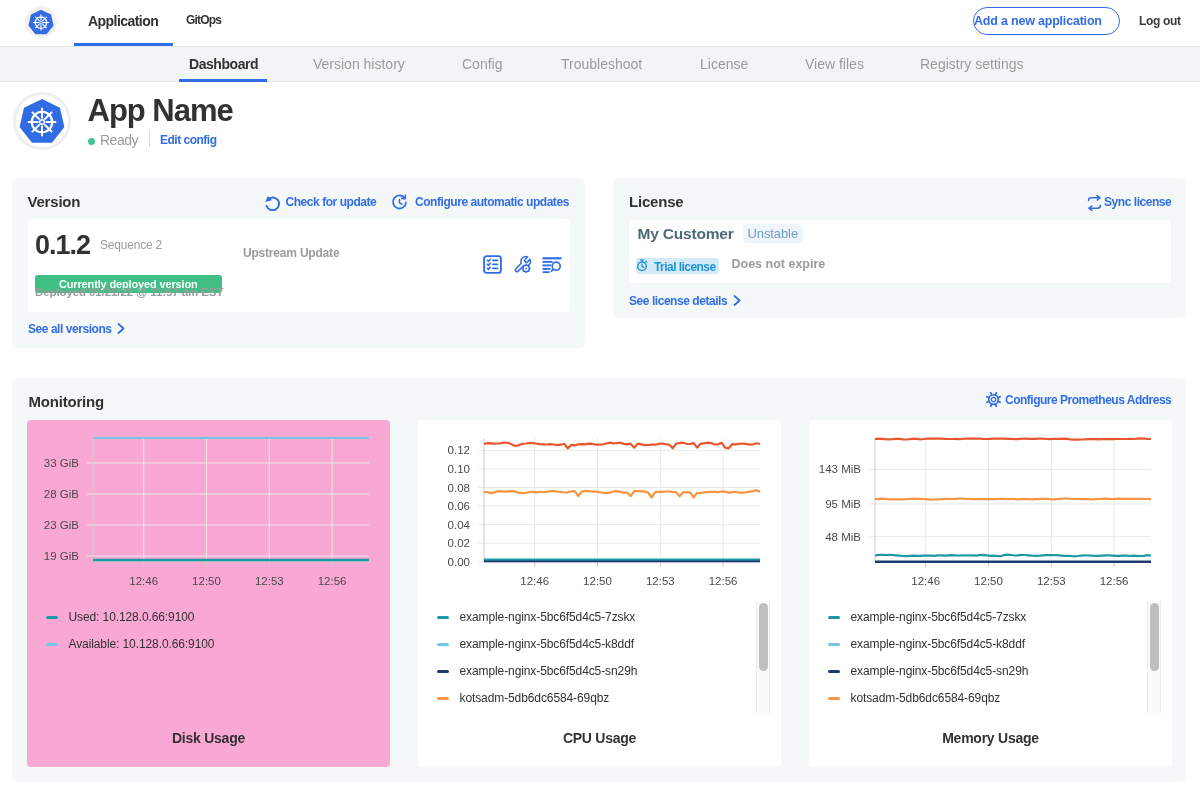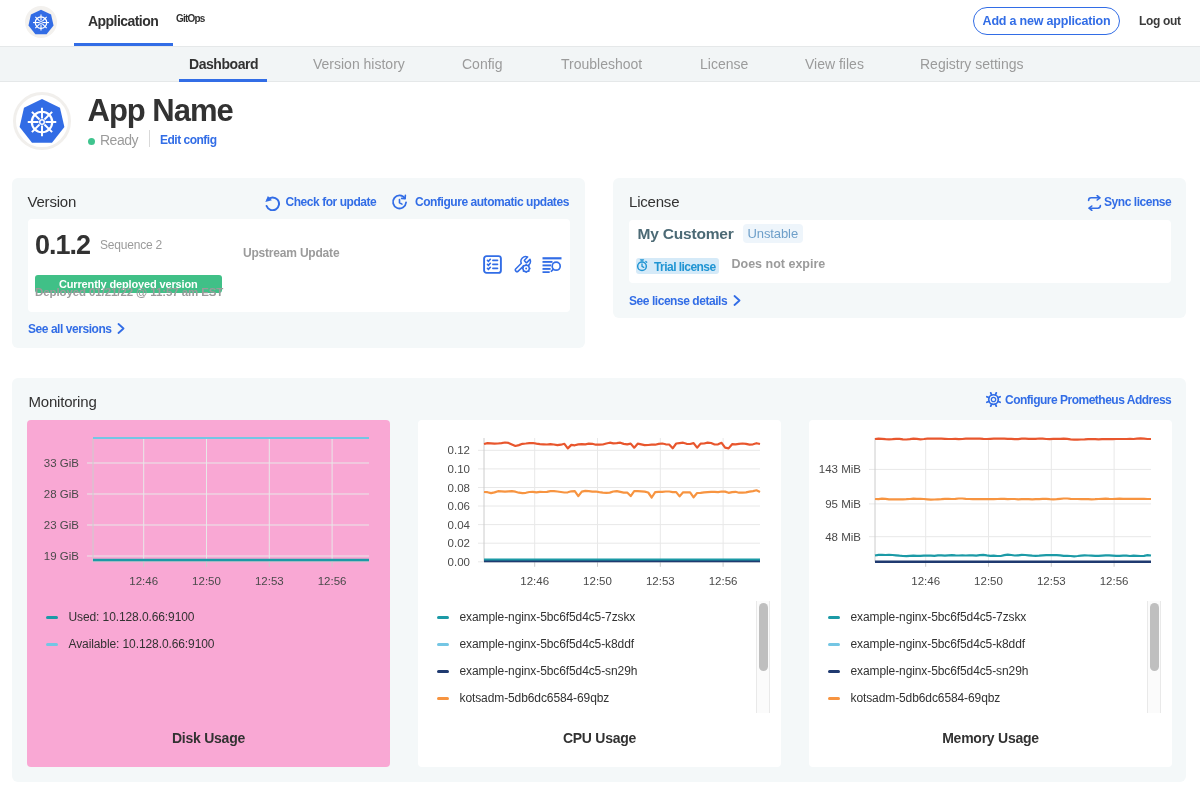--- a/index.html
+++ b/index.html
@@ -5,21 +5,21 @@
  font-family:"Liberation Sans",sans-serif;-webkit-font-smoothing:antialiased}
 .abs{position:absolute}
 #page{position:relative;width:1200px;height:796px;background:#fff}
 .blue{color:#326de6}
 .b{font-weight:bold}
 .gray{color:#9b9b9b}
 .dark{color:#323232}
 .card{position:absolute;background:#f4f8f9;border-radius:6px}
 .white{position:absolute;background:#fff;border-radius:4px}
 .link{font-size:12px;font-weight:bold;color:#326de6;letter-spacing:-0.45px}
-.hd{font-weight:normal;font-size:15px;color:#323232;letter-spacing:-0.2px}
+.hd{font-weight:bold;font-size:15px;color:#323232;letter-spacing:-0.2px}
 </style></head><body>
 <div id="page">
 <div class="abs" style="left:25px;top:6px;width:32px;height:32px;border-radius:50%;background:#f3f1ee">
  <svg width="28" height="28" viewBox="0 0 100 100" style="position:absolute;left:2px;top:2px">
         <g>
           <polygon points="50,6 85.9,23.3 94.8,62.2 70,93.5 30,93.5 5.2,62.2 14,23.3" fill="#326ce5"></polygon>
 <g stroke="#fff" fill="none">
 <circle cx="50" cy="52" r="20.5" stroke-width="4.4"></circle>
 <g stroke-width="3.9">
 <line x1="50.0" y1="45.0" x2="50.0" y2="23.5"></line>
@@ -31,23 +31,23 @@
 <line x1="43.0" y1="52.0" x2="21.5" y2="52.0"></line>
 <line x1="45.1" y1="47.1" x2="29.8" y2="31.8"></line>
 </g>
           </g>
 <circle cx="50" cy="52" r="6" fill="#fff"></circle>
           <circle cx="50" cy="52" r="3.1" fill="#326ce5"></circle>
         </g>
       </svg>
 </div>
 <div class="abs dark b" style="left:88px;top:13px;font-size:14px;letter-spacing:-0.55px">Application</div>
-<div class="abs dark b" style="left:176px;top:13px;font-size:10px;letter-spacing:-0.8px">GitOps</div>
+<div class="abs dark b" style="left:186px;top:13px;font-size:12px;letter-spacing:-0.8px">GitOps</div>
 <div class="abs" style="left:74px;top:43px;width:99px;height:3px;background:#326de6"></div>
-<div class="abs" style="left:973px;top:7px;width:147px;height:28px;border:1px solid #326de6;border-radius:15px;text-align:center;line-height:26px;font-size:12.5px;font-weight:bold;color:#326de6;letter-spacing:-0.2px">Add a new application</div>
+<div class="abs" style="left:973px;top:7px;width:147px;height:28px;border:1px solid #326de6;border-radius:15px;text-align:left;line-height:26px;font-size:12.5px;font-weight:bold;color:#326de6;letter-spacing:-0.2px">Add a new application</div>
 <div class="abs" style="left:1139px;top:14px;font-size:12px;color:#3a3a3a;font-weight:bold;letter-spacing:-0.35px">Log out</div>
 
 <div class="abs" style="left:0;top:46px;width:1200px;height:36px;background:#f2f5f6;border-top:1px solid #e5e8e9;border-bottom:1px solid #e5e8e9"></div>
 <div class="abs dark b" style="left:189px;top:56px;font-size:14px;letter-spacing:-0.45px">Dashboard</div>
 <div class="abs gray" style="left:313px;top:56px;font-size:14px">Version history</div>
 <div class="abs gray" style="left:462px;top:56px;font-size:14px">Config</div>
 <div class="abs gray" style="left:561px;top:56px;font-size:14px">Troubleshoot</div>
 <div class="abs gray" style="left:700px;top:56px;font-size:14px">License</div>
 <div class="abs gray" style="left:805px;top:56px;font-size:14px">View files</div>
 <div class="abs gray" style="left:920px;top:56px;font-size:14px">Registry settings</div>

